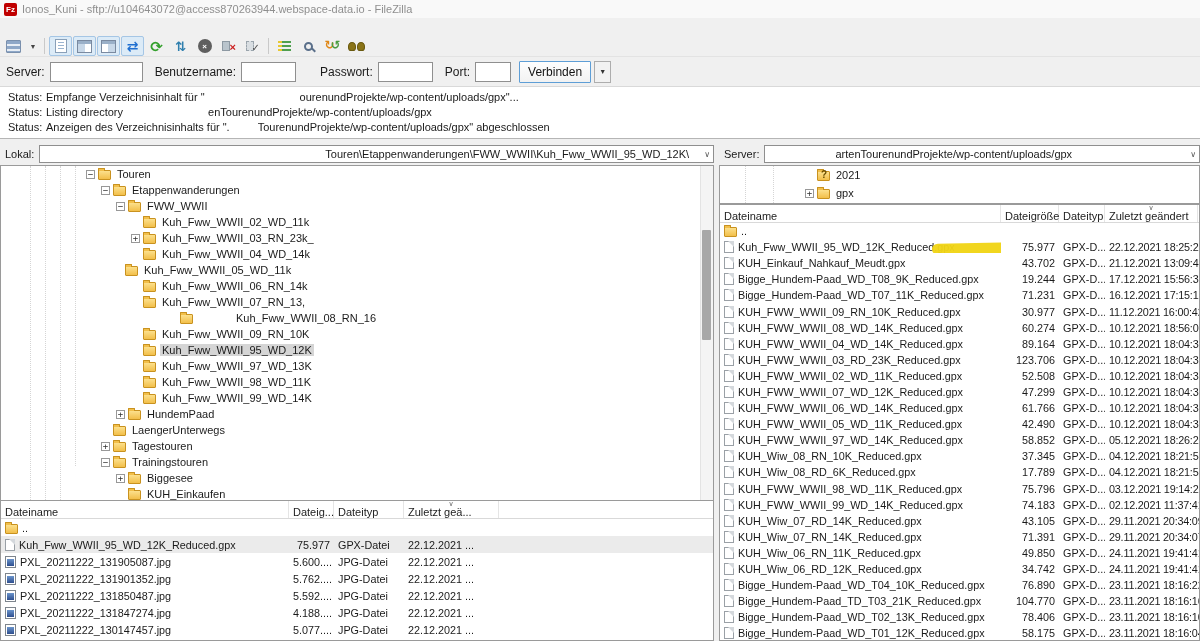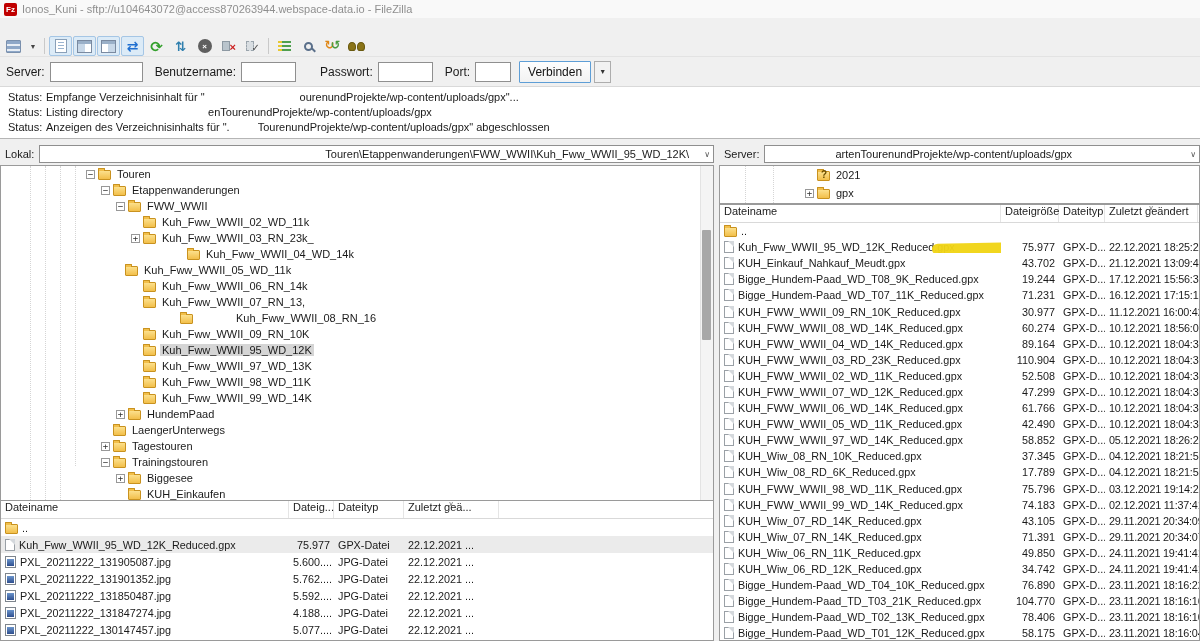--- a/index.html
+++ b/index.html
@@ -99,21 +99,21 @@
   .icon-file::before { content:""; position:absolute; top:-1px; right:-1px; border:3px solid; border-color:#d4d8dc #d4d8dc transparent transparent; }
   .icon-image { width:11px; height:12px; background:#fff; border:1px solid #7e858d; }
   .icon-image::before { content:""; position:absolute; left:1px; right:1px; top:2px; bottom:1px; background:linear-gradient(#6a94cc,#2e4e8e); }
 
   
   .scroll-track { position:absolute; right:0; top:0; bottom:0; width:13px; background:#f4f4f4; border-left:1px solid #e3e3e3; }
   .scroll-thumb { position:absolute; right:2px; width:9px; background:#a8a8a8; border-radius:1px; }
 
   
   .list-header { display:flex; height:18px; border-bottom:1px solid #d9d9d9; background:#fff; font-size:11px; color:#222; align-items:center; }
-  .hcell { height:100%; display:flex; align-items:flex-start; padding:0 4px; border-right:1px solid #e5e5e5; position:relative; }
+  .hcell { height:100%; display:flex; align-items:flex-end; padding:0 4px; border-right:1px solid #e5e5e5; position:relative; }
   .sort-arrow { position:absolute; top:-1px; left:50%; transform:translateX(-50%); font-size:7px; color:#666; }
   .file-row { display:flex; align-items:center; font-size:10.8px; white-space:nowrap; }
   .file-row.selected { background:#ebebeb; }
   .fcell { padding:0 4px; overflow:hidden; flex:none; }
   .fname { display:flex; align-items:center; position:relative; }
   .fsize { text-align:right; }
   .llist .file-row { height:17px; }
   .llist .fname { width:288px; }
   .llist .fsize { width:45px; }
   .llist .ftype { width:70px; }
@@ -290,21 +290,21 @@
       <div class="tree-row" style="padding-left: 130px;">
         <span class="expander"></span>
         <span class="icon icon-folder"></span>
         <span class="tree-label">Kuh_Fww_WWII_02_WD_11k</span>
       </div>
       <div class="tree-row" style="padding-left: 130px;">
         <span class="expander show">+</span>
         <span class="icon icon-folder"></span>
         <span class="tree-label">Kuh_Fww_WWII_03_RN_23k_</span>
       </div>
-      <div class="tree-row" style="padding-left: 130px; margin-left: 44px;">
+      <div class="tree-row" style="padding-left: 130px;">
         <span class="expander"></span>
         <span class="icon icon-folder"></span>
         <span class="tree-label">Kuh_Fww_WWII_04_WD_14k</span>
       </div>
       <div class="tree-row" style="padding-left: 112px;">
         <span class="expander"></span>
         <span class="icon icon-folder"></span>
         <span class="tree-label">Kuh_Fww_WWII_05_WD_11k</span>
       </div>
       <div class="tree-row" style="padding-left: 130px;">
@@ -582,21 +582,21 @@
         </span>
         <span class="fcell fsize">89.164</span>
         <span class="fcell ftype">GPX-D...</span>
         <span class="fcell fdate">10.12.2021 18:04:36</span>
       </div>
       <div class="file-row">
         <span class="fcell fname">
           <span class="icon icon-file"></span>
           <span>KUH_FWW_WWII_03_RD_23K_Reduced.gpx</span>
         </span>
-        <span class="fcell fsize">110.904</span>
+        <span class="fcell fsize">123.706</span>
         <span class="fcell ftype">GPX-D...</span>
         <span class="fcell fdate">10.12.2021 18:04:36</span>
       </div>
       <div class="file-row">
         <span class="fcell fname">
           <span class="icon icon-file"></span>
           <span>KUH_FWW_WWII_02_WD_11K_Reduced.gpx</span>
         </span>
         <span class="fcell fsize">52.508</span>
         <span class="fcell ftype">GPX-D...</span>

